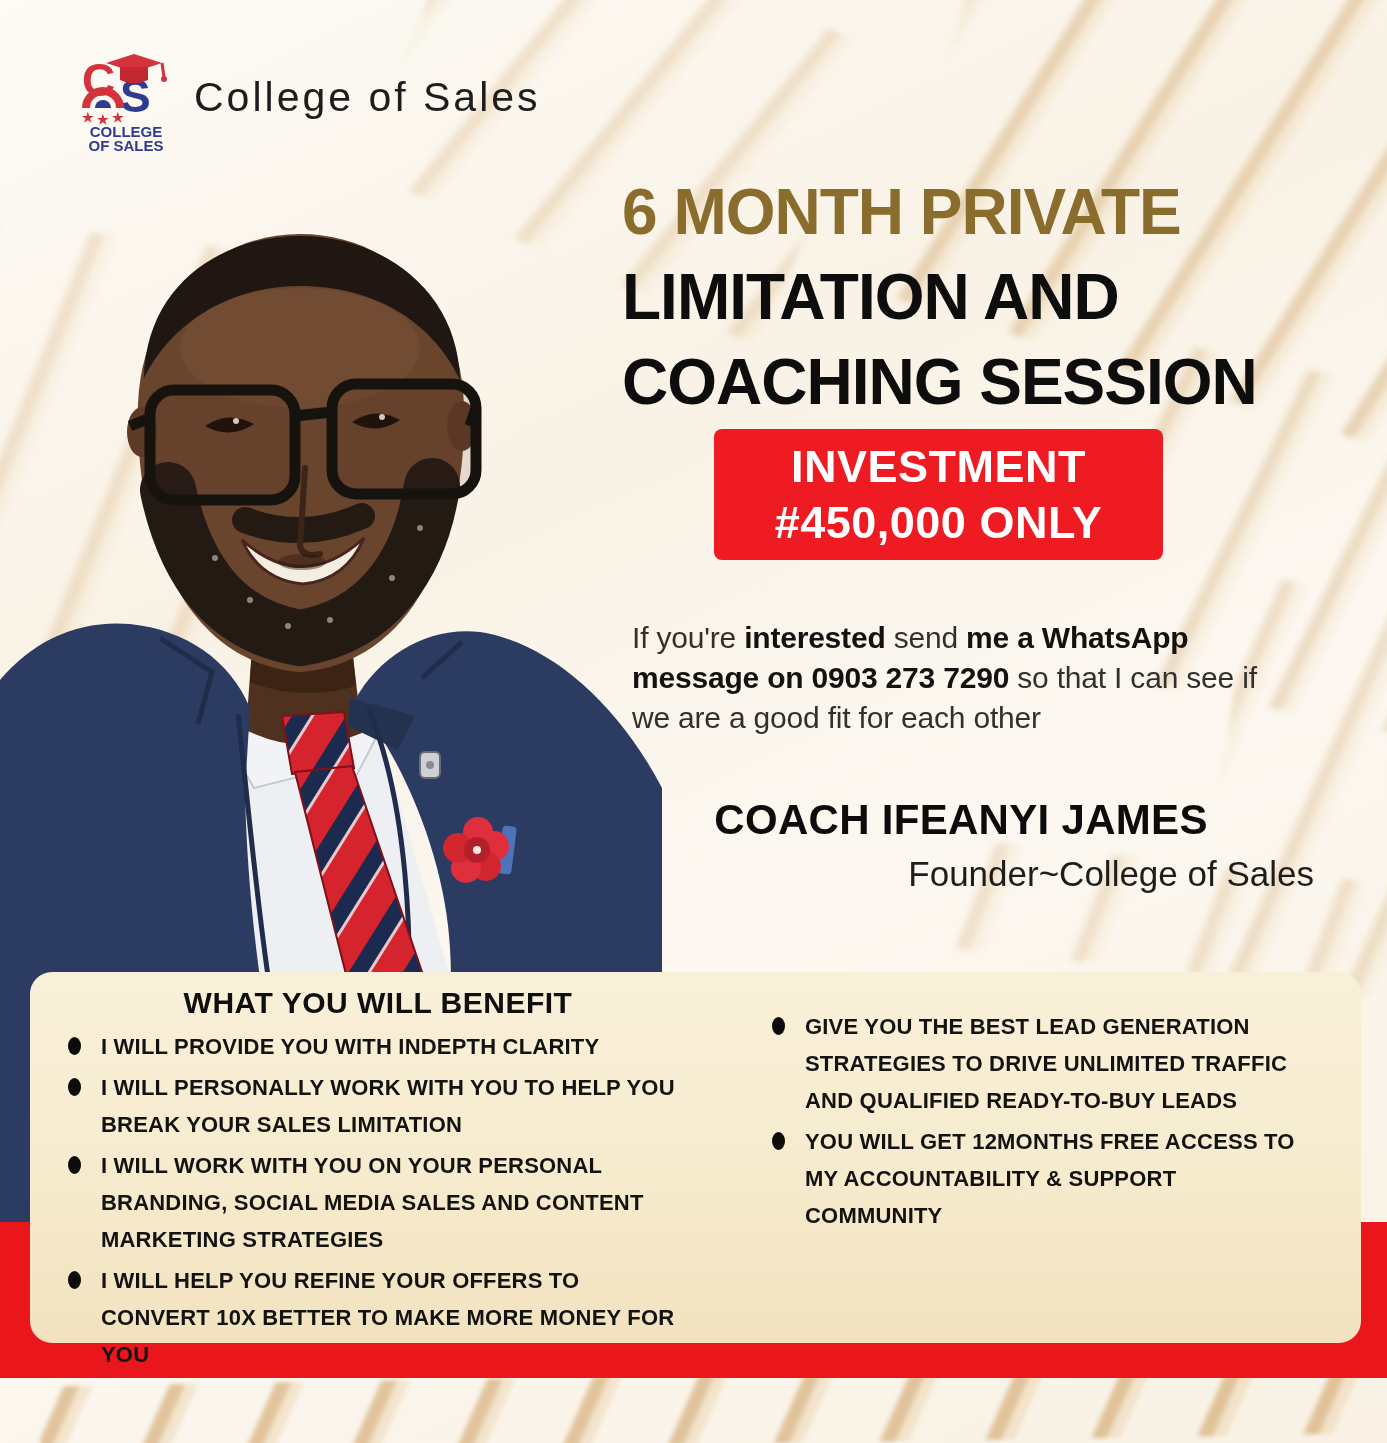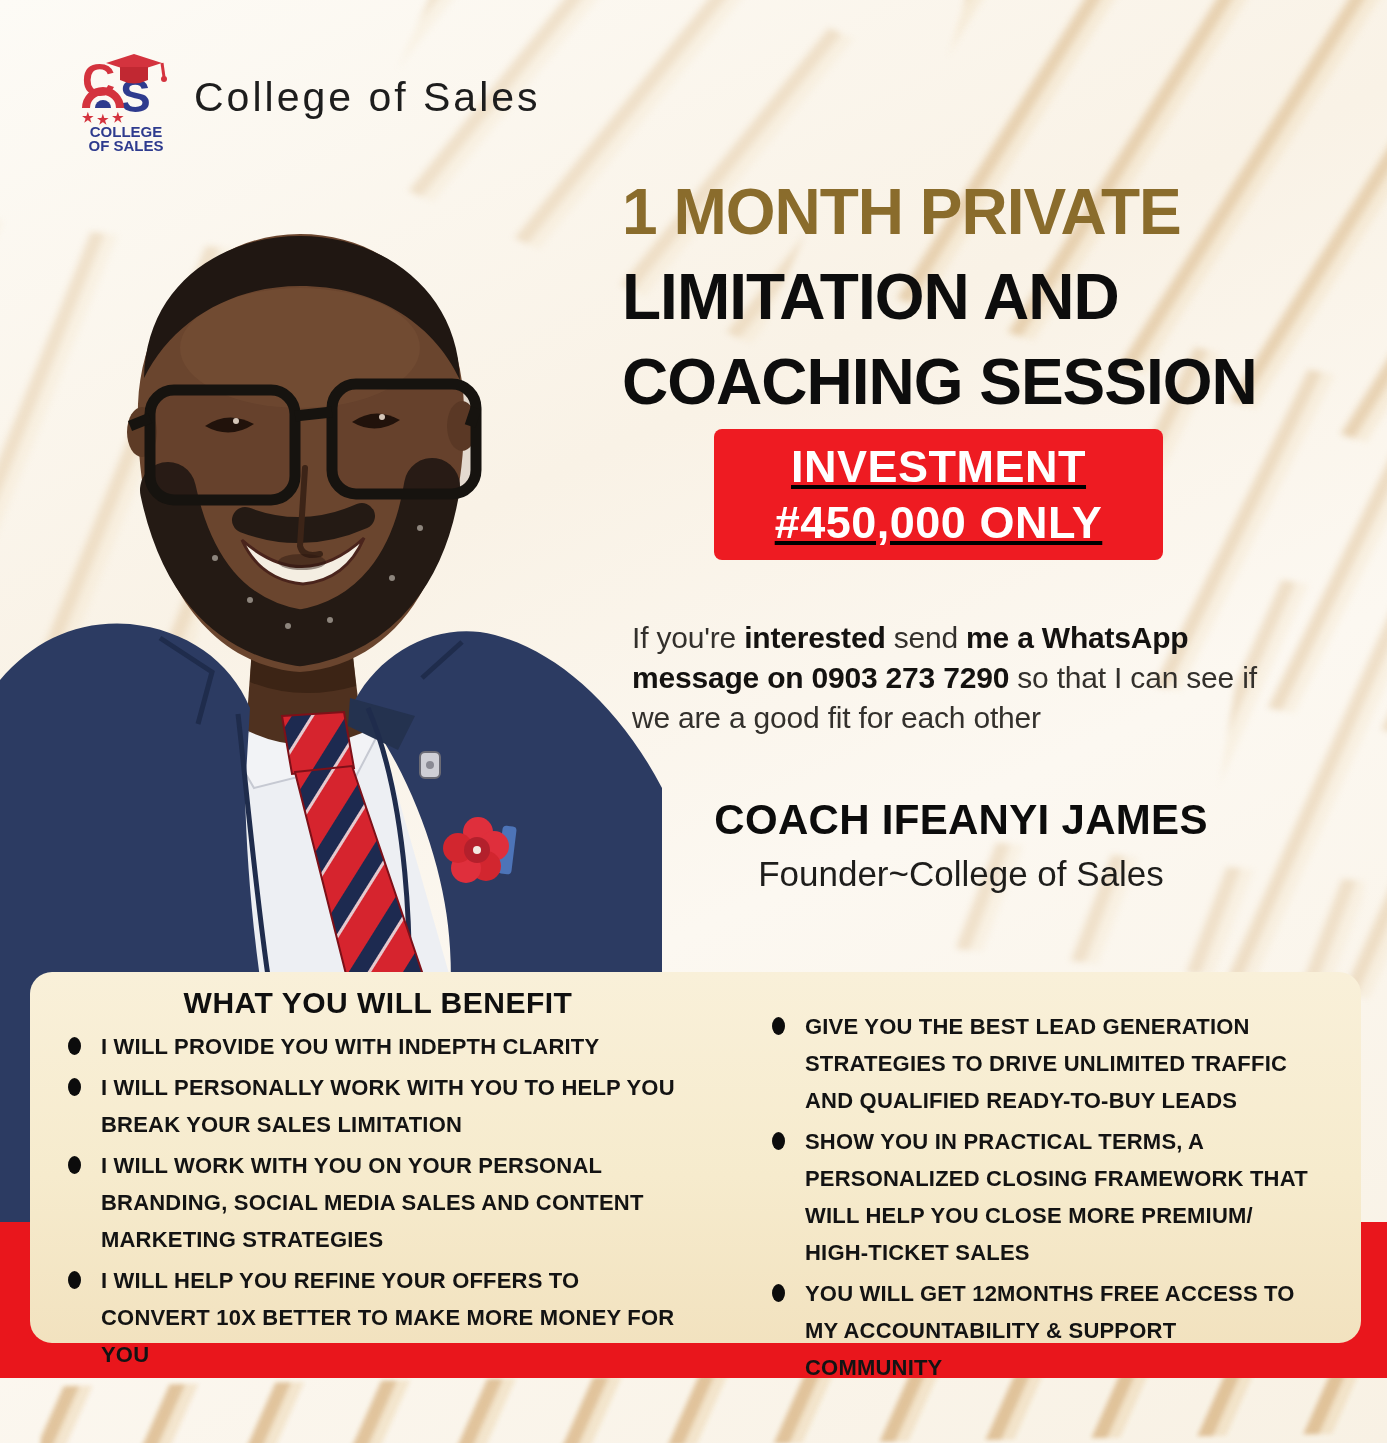--- a/index.html
+++ b/index.html
@@ -44,30 +44,30 @@
   .brand{position:absolute; left:76px; top:50px; z-index:4; display:flex; align-items:flex-start;}
   .logo-svg{width:100px; height:102px;}
   .wordmark{margin:24px 0 0 18px; font-size:41px; letter-spacing:3px; color:#1d1d1d; font-weight:400;}
 
   .headline{position:absolute; left:622px; top:170px; width:730px; z-index:4;}
   .headline div{font-size:64px; font-weight:800; line-height:85px; letter-spacing:-1px; white-space:nowrap;}
   .hl-brown{color:#8a6c2c;}
   .hl-black{color:#0d0d0d;}
 
   .banner{position:absolute; left:714px; top:429px; width:449px; height:131px; border-radius:8px;
-    background:#ee1b22; z-index:4; display:flex; flex-direction:column; align-items:center; justify-content:center;text-decoration:underline;}
+    background:#ee1b22; z-index:4; display:flex; flex-direction:column; align-items:center; justify-content:center;}
   .banner div{color:#ffffff; font-size:45px; font-weight:800; line-height:56px; letter-spacing:.5px;}
 
   .pitch{position:absolute; left:632px; top:588px; width:662px; z-index:4;
     font-size:30px; line-height:40px; color:#33302c; letter-spacing:-.2px;}
   .pitch .b{font-weight:800; color:#141210;}
 
   .coach{position:absolute; left:608px; top:796px; width:706px; text-align:center; z-index:4;}
   .coach-name{font-size:42px; font-weight:800; color:#0c0c0c; letter-spacing:.3px;}
-  .coach-title{margin-top:10px; font-size:35px; font-weight:400; color:#1e1d1b;}
+  .coach-title{margin-top:10px; font-size:35px; font-weight:400; color:#1e1d1b;text-align:right;}
 </style>
 </head>
 <body>
 
 <div class="canvas">
 
   <div class="vein v1"></div>
   <div class="vein v2"></div>
   <div class="vein v3"></div>
   <div class="vein v4"></div>
@@ -175,24 +175,20 @@
             <span class="bullet"></span>
             <span class="benefit-text">I WILL HELP YOU REFINE YOUR OFFERS TO CONVERT 10X BETTER TO MAKE MORE MONEY FOR YOU</span>
           </li>
         </ul>
     </div>
     <div class="panel-col col-right">
       <ul class="benefits">
           <li>
             <span class="bullet"></span>
             <span class="benefit-text">GIVE YOU THE BEST LEAD GENERATION STRATEGIES TO DRIVE UNLIMITED TRAFFIC AND QUALIFIED READY-TO-BUY LEADS</span>
-          </li>
-          <li>
-            <span class="bullet"></span>
-            <span class="benefit-text">SHOW YOU IN PRACTICAL TERMS, A PERSONALIZED CLOSING FRAMEWORK THAT WILL HELP YOU CLOSE MORE PREMIUM/ HIGH-TICKET SALES</span>
           </li>
           <li>
             <span class="bullet"></span>
             <span class="benefit-text">YOU WILL GET 12MONTHS FREE ACCESS TO MY ACCOUNTABILITY &amp; SUPPORT COMMUNITY</span>
           </li>
         </ul>
     </div>
   </div>
 
   <div class="brand">
@@ -214,21 +210,21 @@
           <text x="21" y="74">★</text>
           <text x="36" y="72">★</text>
       </g>
       <text x="50" y="87" text-anchor="middle" font-family="Liberation Sans, sans-serif" font-size="15" font-weight="800" fill="#2e3b8e">COLLEGE</text>
       <text x="50" y="101" text-anchor="middle" font-family="Liberation Sans, sans-serif" font-size="15" font-weight="800" fill="#2e3b8e">OF SALES</text>
     </svg>
     <div class="wordmark">College of Sales</div>
   </div>
 
   <div class="headline">
-    <div class="hl-brown">1 MONTH PRIVATE</div>
+    <div class="hl-brown">6 MONTH PRIVATE</div>
     <div class="hl-black">LIMITATION AND</div>
     <div class="hl-black">COACHING SESSION</div>
   </div>
 
   <div class="banner">
     <div>INVESTMENT</div>
     <div>#450,000 ONLY</div>
   </div>
 
   <p class="pitch"><span>If you're </span><span class="b">interested</span><span> send </span><span class="b">me a WhatsApp message on 0903 273 7290</span><span> so that I can see if we are a good fit for each other</span></p>

